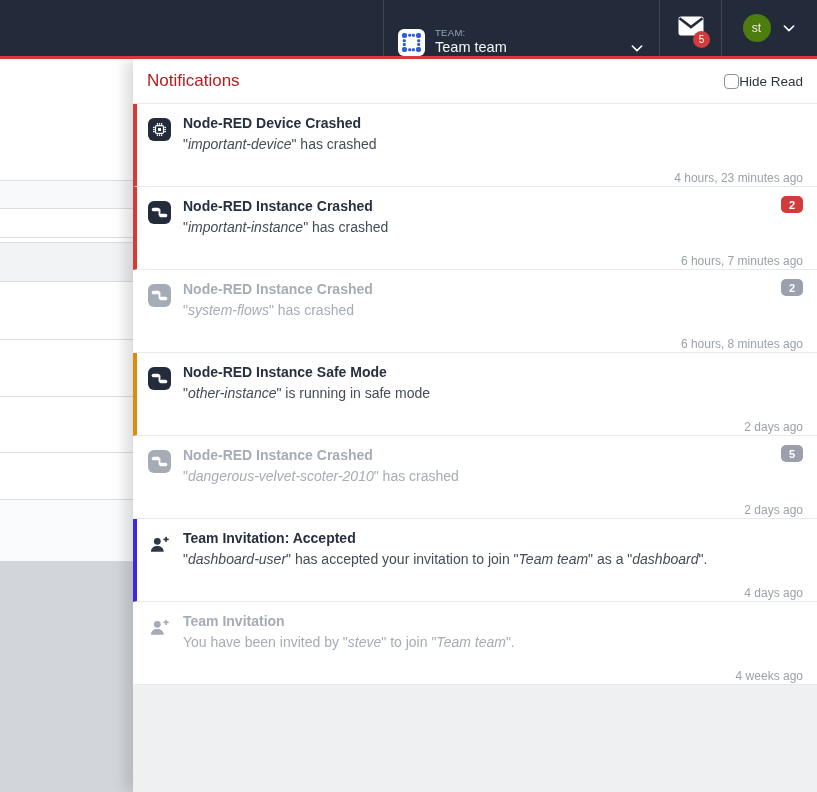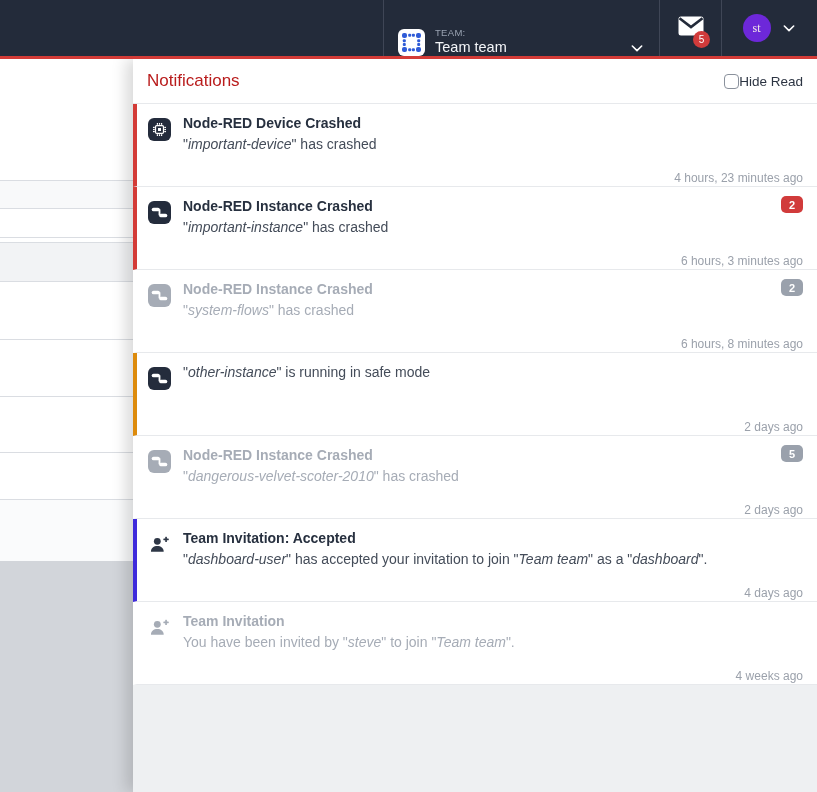--- a/index.html
+++ b/index.html
@@ -14,22 +14,22 @@
   .identicon { width:27px; height:27px; background:#fff; border-radius:6px; flex:0 0 auto;
     display:flex; align-items:center; justify-content:center; }
   .team-text { flex:1 1 auto; line-height:1.15; }
   .team-label { font-size:9.5px; color:#9aa3b2; letter-spacing:.3px; }
   .team-name { font-size:14.5px; color:#f3f5f8; }
   .chev { width:16px; height:16px; flex:0 0 auto; }
   .mail-btn { width:61px; display:flex; align-items:center; justify-content:center; position:relative; cursor:pointer; }
   .mail-badge { position:absolute; right:11px; bottom:8px; min-width:17px; height:17px; border-radius:50%;
     background:#d13b3b; color:#fff; font-size:10px; display:flex; align-items:center; justify-content:center; }
   .user-menu { width:95px; display:flex; align-items:center; justify-content:center; gap:10px; cursor:pointer; }
-  .avatar { width:28px; height:28px; border-radius:50%; background:#6d28d9; color:#f4ece7;
-    font-size:12px; display:flex; align-items:center; justify-content:center;font-family:Liberation Serif, serif; }
+  .avatar { width:28px; height:28px; border-radius:50%; background:#4d7c0f; color:#f4ece7;
+    font-size:12px; display:flex; align-items:center; justify-content:center; }
 
   
   .page-accent { position:absolute; left:0; top:56px; width:817px; height:3px; background:#d33b37; z-index:6; }
 
   
   .backdrop { position:absolute; left:0; top:59px; width:817px; height:733px; background:#fff; z-index:1; }
   .bd-line { position:absolute; left:0; width:100%; height:1px; background:#dadde2; }
   .bd-row  { position:absolute; left:0; width:100%; }
 
   
@@ -181,21 +181,21 @@
             <rect x="1" y="5.2" width="11.5" height="5.2" rx="2.6"></rect>
             <rect x="11.5" y="13.6" width="11.5" height="5.2" rx="2.6"></rect>
             <rect x="10.7" y="7.5" width="2.6" height="8.5"></rect>
           </svg>
         </span>
     <span class="item-text">
       <div class="item-title">Node-RED Instance Crashed</div>
       <div class="item-body"><span>"</span><span class="it">important-instance</span><span>" has crashed</span></div>
     </span>
     <span class="badge unread">2</span>
-    <span class="timestamp">6 hours, 3 minutes ago</span>
+    <span class="timestamp">6 hours, 7 minutes ago</span>
   </div>
       <div class="item read" style="border-left-color: transparent;">
     <span class="icon tile">
           <svg viewBox="0 0 24 24" fill="#fff">
             <rect x="1" y="5.2" width="11.5" height="5.2" rx="2.6"></rect>
             <rect x="11.5" y="13.6" width="11.5" height="5.2" rx="2.6"></rect>
             <rect x="10.7" y="7.5" width="2.6" height="8.5"></rect>
           </svg>
         </span>
     <span class="item-text">
@@ -207,20 +207,21 @@
   </div>
       <div class="item" style="border-left-color: rgb(221, 139, 12);">
     <span class="icon tile">
           <svg viewBox="0 0 24 24" fill="#fff">
             <rect x="1" y="5.2" width="11.5" height="5.2" rx="2.6"></rect>
             <rect x="11.5" y="13.6" width="11.5" height="5.2" rx="2.6"></rect>
             <rect x="10.7" y="7.5" width="2.6" height="8.5"></rect>
           </svg>
         </span>
     <span class="item-text">
+      <div class="item-title">Node-RED Instance Safe Mode</div>
       <div class="item-body"><span>"</span><span class="it">other-instance</span><span>" is running in safe mode</span></div>
     </span>
 
     <span class="timestamp">2 days ago</span>
   </div>
       <div class="item read" style="border-left-color: transparent;">
     <span class="icon tile">
           <svg viewBox="0 0 24 24" fill="#fff">
             <rect x="1" y="5.2" width="11.5" height="5.2" rx="2.6"></rect>
             <rect x="11.5" y="13.6" width="11.5" height="5.2" rx="2.6"></rect>

